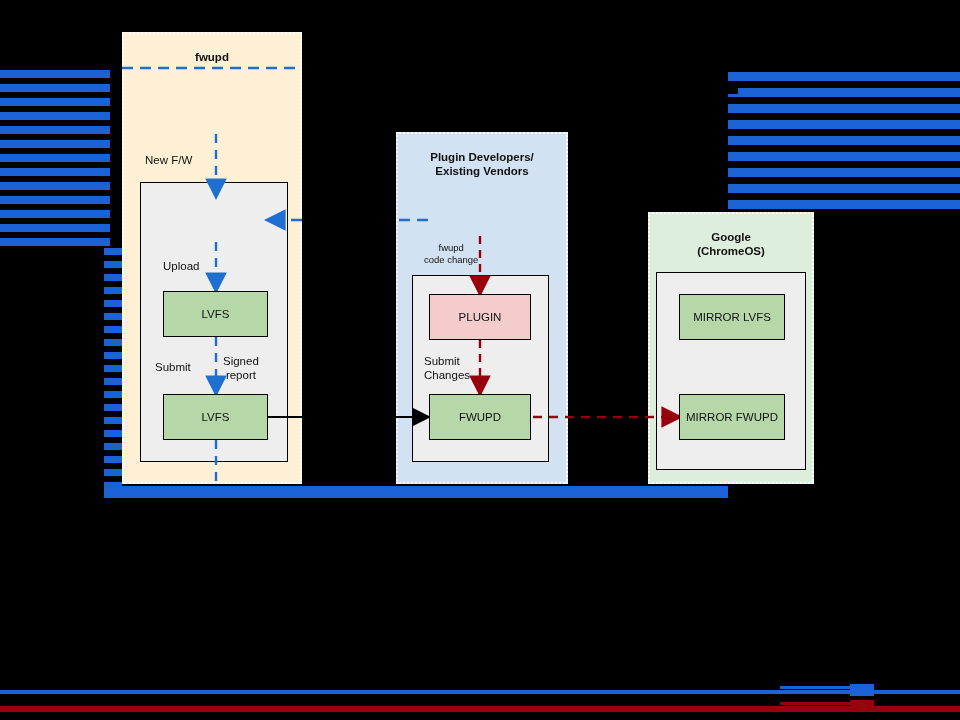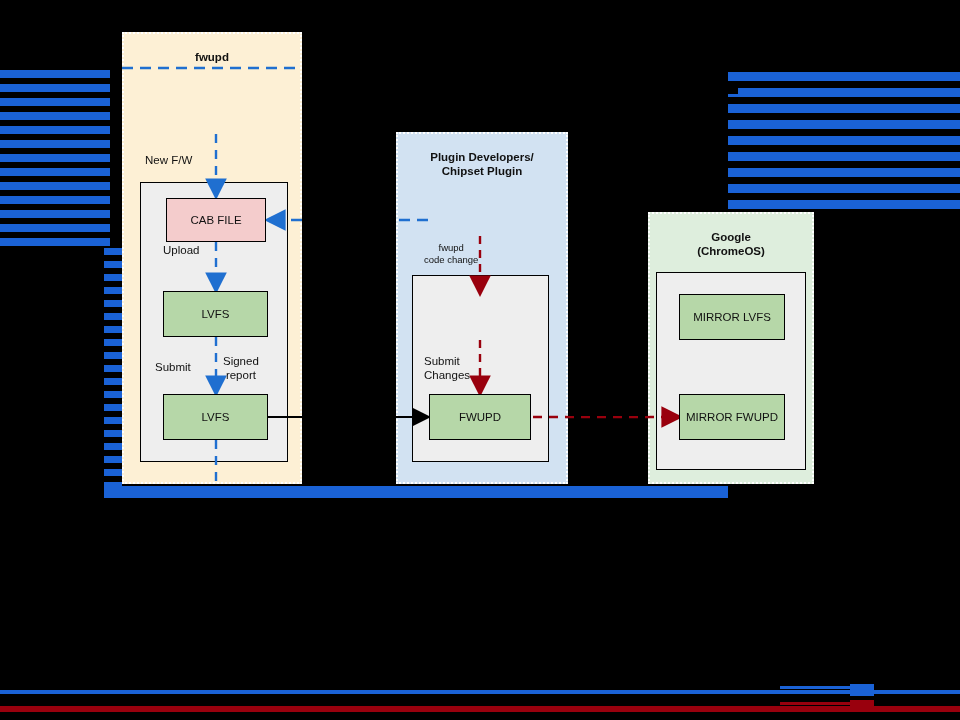--- a/index.html
+++ b/index.html
@@ -45,21 +45,21 @@
   #n-plugin{left:429px;top:294px;width:102px;height:46px;}
   #n-fwupd{left:429px;top:394px;width:102px;height:46px;}
   #n-mirrorlvfs{left:679px;top:294px;width:106px;height:46px;}
   #n-mirrorfwupd{left:679px;top:394px;width:106px;height:46px;}
   #n-testfw{left:656px;top:574px;width:144px;height:42px;background:#eeeeee;border:none;
             font-weight:bold;font-size:11.5px;}
 
   
   .edge-label{position:absolute;font-size:11.5px;color:#111;line-height:14px;white-space:pre;}
   #lbl-newfw{left:145px;top:153px;}
-  #lbl-upload{left:163px;top:243px;}
+  #lbl-upload{left:163px;top:259px;}
   #lbl-submit1{left:155px;top:360px;}
   #lbl-signed{left:223px;top:354px;text-align:center;}
   #lbl-fwupd-code{left:424px;top:242px;text-align:center;font-size:9.5px;line-height:12px;}
   #lbl-submit2{left:424px;top:354px;line-height:14px;}
 
   
   #wires{position:absolute;left:0;top:0;width:960px;height:720px;}
 
   
   #glitch{position:absolute;left:0;top:0;width:960px;height:720px;pointer-events:none;}
@@ -69,21 +69,21 @@
 <body>
 
 <div id="stage">
 
   <div class="lane" id="lane-poem">
     <div class="lane-title" style="top:16px;">fwupd</div>
   </div>
 
   <div class="lane" id="lane-plugin">
     <div class="lane-title" style="top:16px;white-space:pre;">Plugin Developers/
-Chipset Plugin</div>
+Existing Vendors</div>
   </div>
 
   <div class="lane" id="lane-google">
     <div class="lane-title" style="top:16px;white-space:pre;">Google
 (ChromeOS)</div>
   </div>
 
   <div class="group" id="grp-poem"></div>
   <div class="group" id="grp-plugin"></div>
   <div class="group" id="grp-google"></div>
@@ -115,28 +115,28 @@
 
     <line x1="480" y1="236" x2="480" y2="285" stroke="#99000d" stroke-width="2.4" stroke-dasharray="8,6" marker-end="url(#ah-red)"></line>
 
     <line x1="480" y1="340" x2="480" y2="385" stroke="#99000d" stroke-width="2.4" stroke-dasharray="8,6" marker-end="url(#ah-red)"></line>
 
     <line x1="268" y1="417" x2="421" y2="417" stroke="#000000" stroke-width="2" marker-end="url(#ah-black)"></line>
 
     <line x1="533" y1="417" x2="671" y2="417" stroke="#99000d" stroke-width="2.4" stroke-dasharray="9,7" marker-end="url(#ah-red)"></line>
   </svg>
 
-  <div class="node pink-node" id="n-cabfile">
-      <span>CAB FILE</span>
-    </div>
   <div class="node green-node" id="n-lvfs1">
       <span>LVFS</span>
     </div>
   <div class="node green-node" id="n-lvfs2">
       <span>LVFS</span>
+    </div>
+  <div class="node pink-node" id="n-plugin">
+      <span>PLUGIN</span>
     </div>
   <div class="node green-node" id="n-fwupd">
       <span>FWUPD</span>
     </div>
   <div class="node green-node" id="n-mirrorlvfs">
       <span>MIRROR LVFS</span>
     </div>
   <div class="node green-node" id="n-mirrorfwupd">
       <span>MIRROR FWUPD</span>
     </div>

